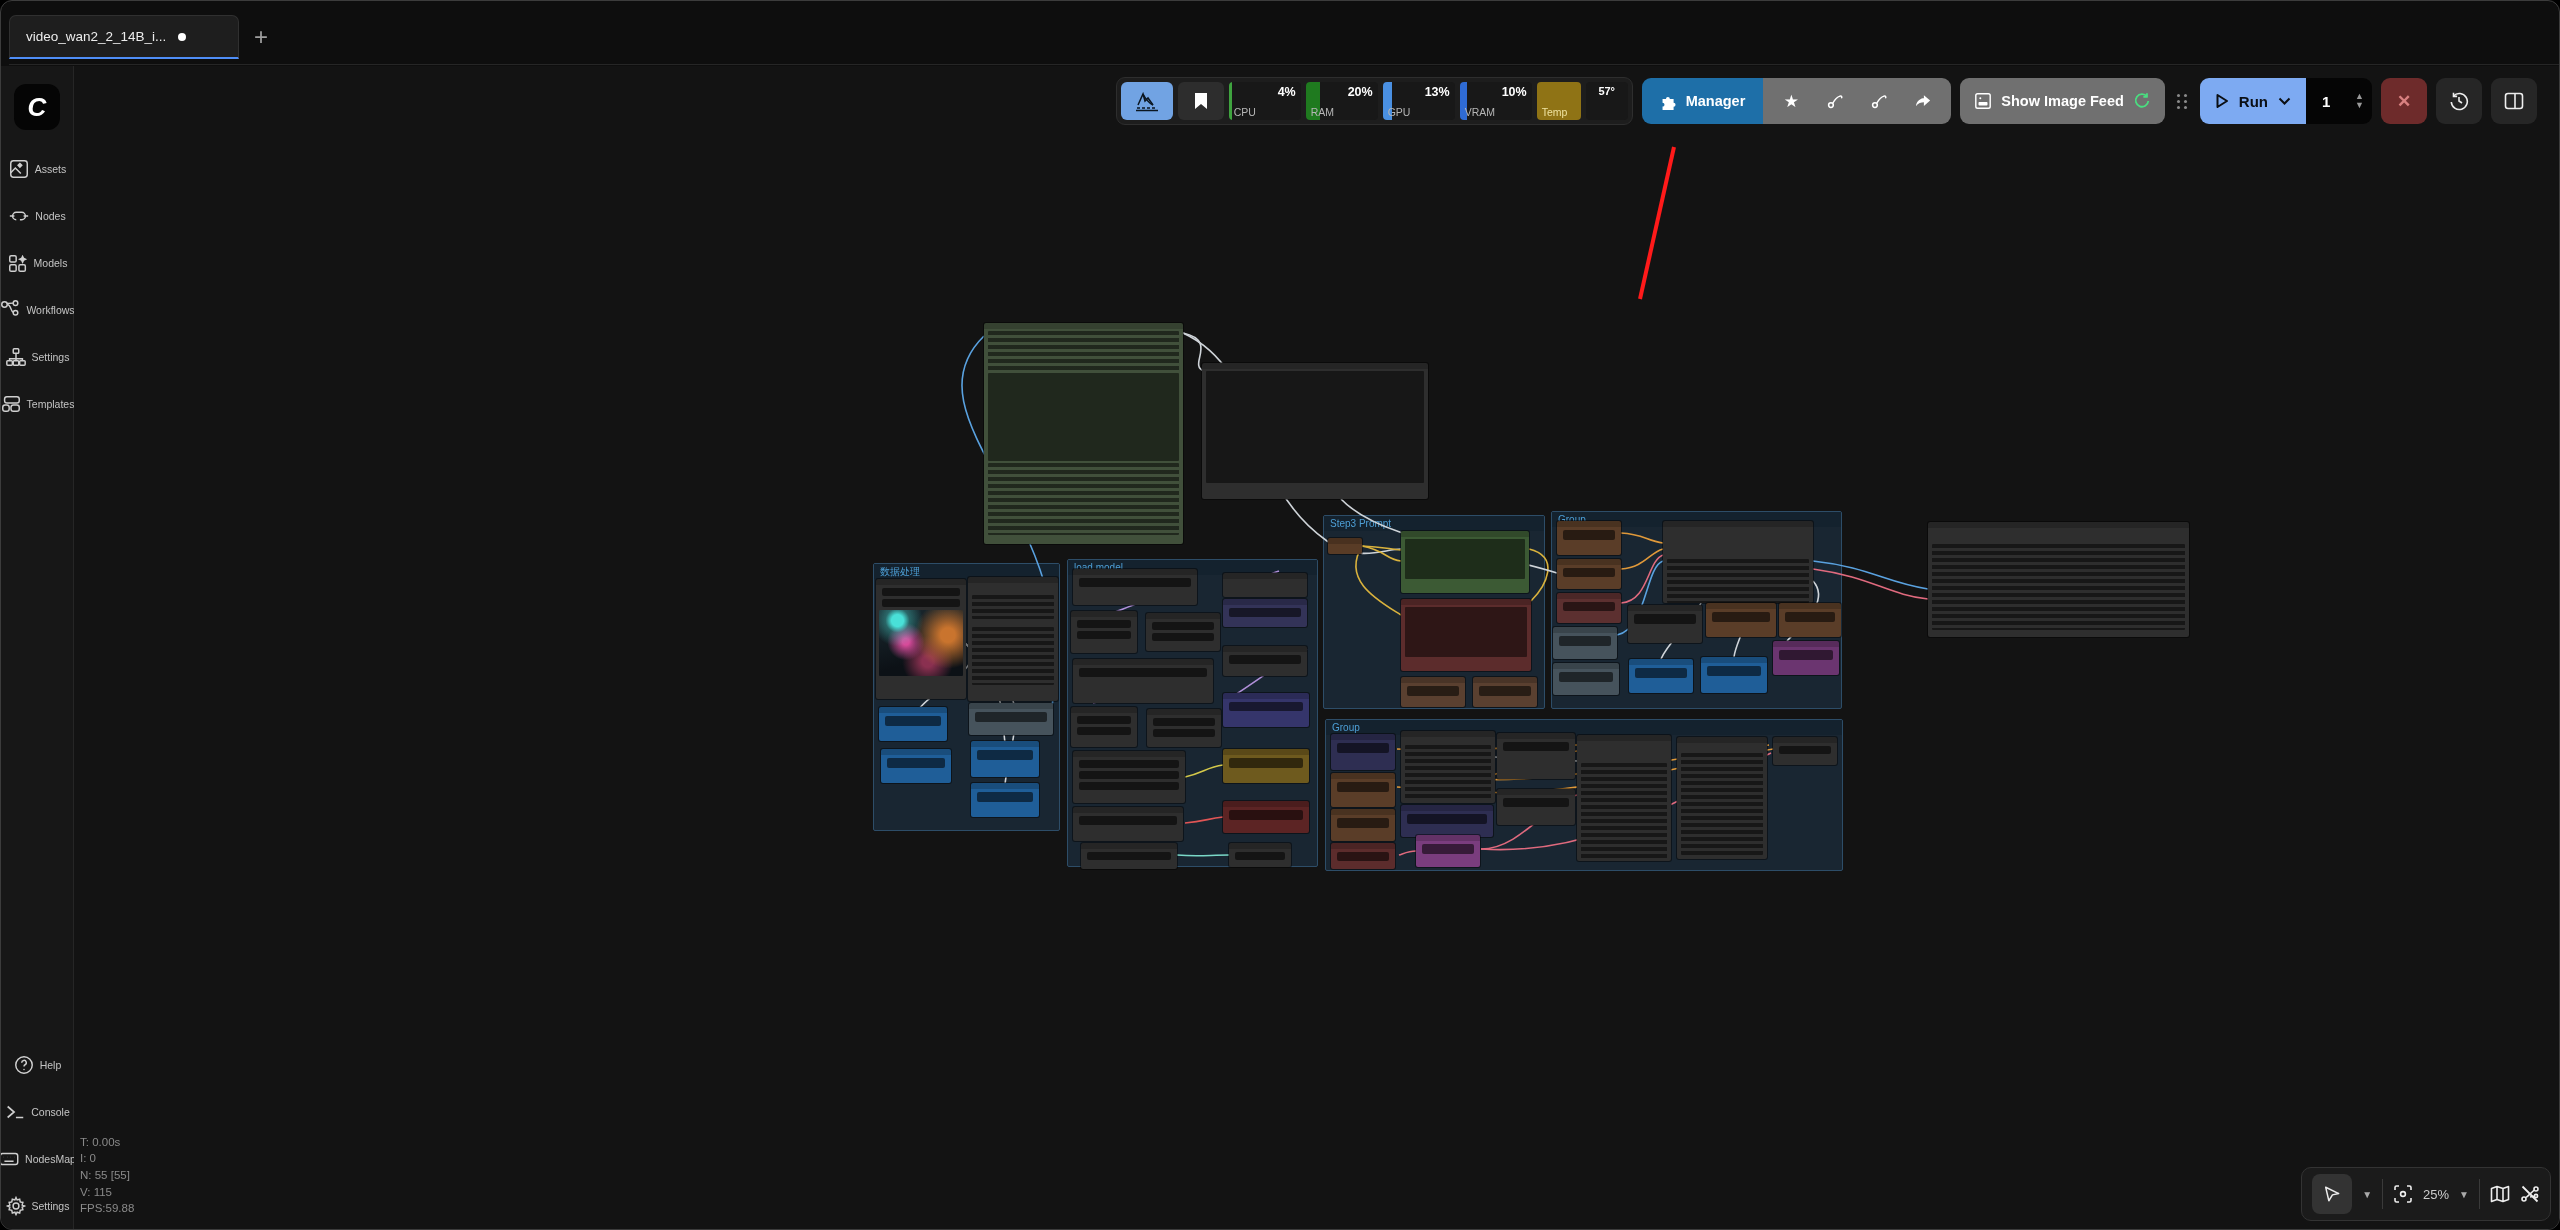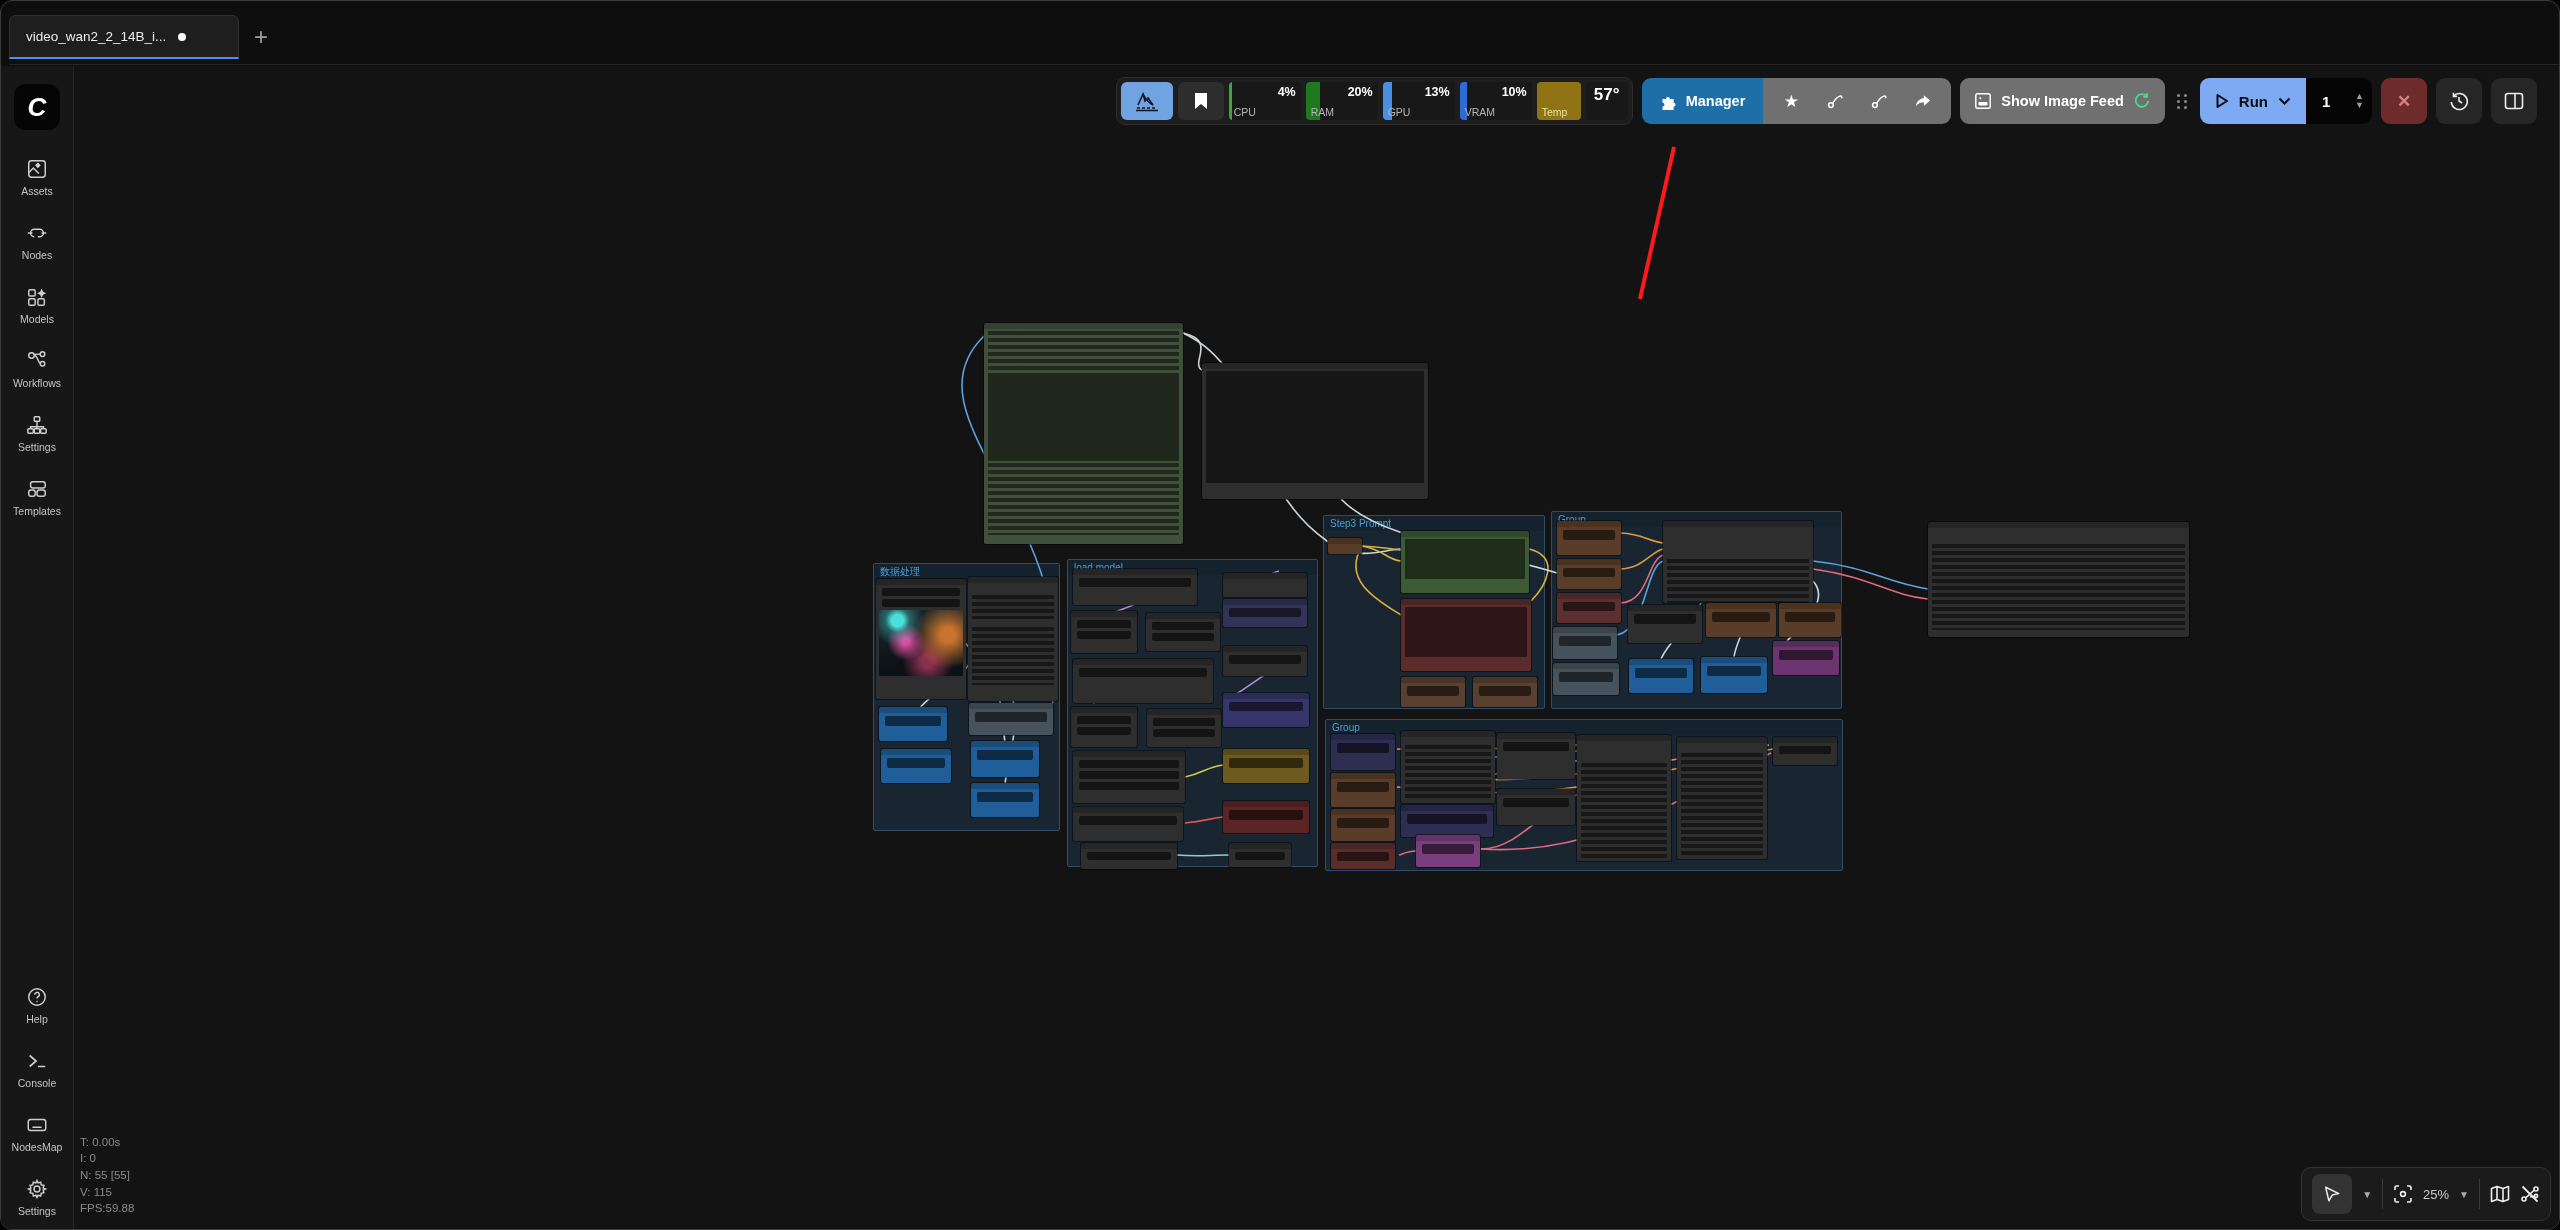--- a/index.html
+++ b/index.html
@@ -9,21 +9,21 @@
   #titlebar{position:absolute;top:0;left:0;right:0;height:14px;}
   #win-title{position:absolute;top:1px;left:10px;font-size:11px;font-weight:bold;color:#fff;}
   #tabbar{position:absolute;top:14px;left:8px;right:0;height:50px;border-bottom:1px solid #262626;display:flex;align-items:flex-start;}
   .tab{width:230px;height:44px;background:#1e1e1e;border:1px solid #303030;border-bottom:2px solid #4f8ef7;border-radius:7px 7px 0 0;display:flex;align-items:center;gap:12px;padding:0 16px;}
   .tab-label{font-size:13.5px;color:#ececec;white-space:nowrap;overflow:hidden;}
   .tab-dot{width:8px;height:8px;border-radius:50%;background:#fff;flex:none;}
   .newtab{width:44px;height:44px;display:flex;align-items:center;justify-content:center;color:#9f9f9f;font-size:24px;font-weight:300;}
   
   #sidebar{position:absolute;top:65px;left:0;bottom:0;width:73px;background:#171717;border-right:1px solid #262626;display:flex;flex-direction:column;align-items:center;padding:18px 0 12px;}
   #logo{width:46px;height:46px;background:#050505;border-radius:12px;display:flex;align-items:center;justify-content:center;color:#fff;font-weight:bold;font-size:26px;font-style:italic;margin-bottom:28px;}
-  .side-item{display:flex;flex-direction:column;align-items:center;gap:5px;margin-bottom:25px;color:#cfcfcf;}
+  .side-item{display:flex;flex-direction:row;align-items:center;gap:5px;margin-bottom:25px;color:#cfcfcf;}
   .side-item svg{stroke:#cfcfcf;}
   .side-label{font-size:10.5px;color:#c4c4c4;}
   .side-spacer{margin-top:auto;}
   
   #canvas{position:absolute;top:65px;left:73px;right:0;bottom:0;background:#131313;overflow:hidden;}
   #links-svg,#anno-svg{position:absolute;top:0;left:0;pointer-events:none;}
   #links-svg{z-index:3;} #anno-svg{z-index:9;}
   .ggroup{position:absolute;z-index:1;background:rgba(26,40,53,.92);border:1px solid #2d4d68;border-radius:2px;}
   .ggroup .gtitle{display:block;height:15px;line-height:15px;background:rgba(20,34,46,.9);color:#4d9fd6;font-size:10px;padding:0 6px;white-space:nowrap;overflow:hidden;}
   .gnode{position:absolute;z-index:4;border-radius:2px;box-shadow:0 0 0 1px rgba(0,0,0,.45);}
@@ -44,21 +44,21 @@
   .panel{background:#1d1d1d;border:1px solid #2e2e2e;border-radius:9px;display:flex;align-items:center;padding:4px;gap:5px;}
   .tb-btn{height:38px;display:flex;align-items:center;justify-content:center;border-radius:6px;}
   #graph-btn{width:52px;background:#71a3e3;border-radius:6px;}
   #bookmark-btn{width:46px;background:#2d2d2d;}
   .mon{position:relative;width:72px;height:38px;background:#181818;border-radius:4px;overflow:hidden;}
   .mon-fill{position:absolute;left:0;top:0;bottom:0;}
   .mon-label{position:absolute;left:5px;bottom:2px;font-size:10.5px;color:#b5b5b5;}
   .mon-value{position:absolute;right:5px;top:3px;font-size:12.5px;font-weight:bold;color:#fff;}
   #temp-box{position:relative;width:44px;height:38px;border-radius:4px;}
   #temp-box .mon-label{color:#efe3a0;}
-  #temp-val{width:42px;height:38px;display:flex;align-items:flex-start;justify-content:center;padding-top:3px;font-size:17px;font-weight:bold;color:#fff;background:#181818;border-radius:4px;}
+  #temp-val{width:42px;height:38px;display:flex;align-items:flex-start;justify-content:center;padding-top:3px;font-size:11px;font-weight:bold;color:#fff;background:#181818;border-radius:4px;}
   #mgr-wrap{display:flex;border-radius:9px;overflow:hidden;height:46px;}
   #manager-btn{background:#1e6fa8;color:#fff;display:flex;align-items:center;gap:9px;padding:0 18px;font-size:14.5px;font-weight:bold;}
   #mgr-gray{background:#707070;display:flex;align-items:center;gap:4px;padding:0 8px;}
   .mgr-icon{width:40px;height:40px;display:flex;align-items:center;justify-content:center;color:#fff;font-size:17px;}
   #feed-btn{height:46px;background:#707070;border-radius:9px;display:flex;align-items:center;gap:9px;padding:0 14px;color:#fff;font-size:14.5px;font-weight:bold;}
   #drag-dots{display:grid;grid-template-columns:4px 4px;gap:3px;padding:0 3px;}
   #drag-dots i{width:3px;height:3px;border-radius:50%;background:#8a8a8a;}
   #run-wrap{display:flex;height:46px;border-radius:9px;overflow:hidden;}
   #run-btn{background:#7daaf2;color:#0b0f14;display:flex;align-items:center;gap:10px;padding:0 15px;font-size:15px;font-weight:bold;}
   #run-count{width:66px;background:#050505;display:flex;align-items:center;justify-content:space-between;padding:0 8px 0 16px;}

